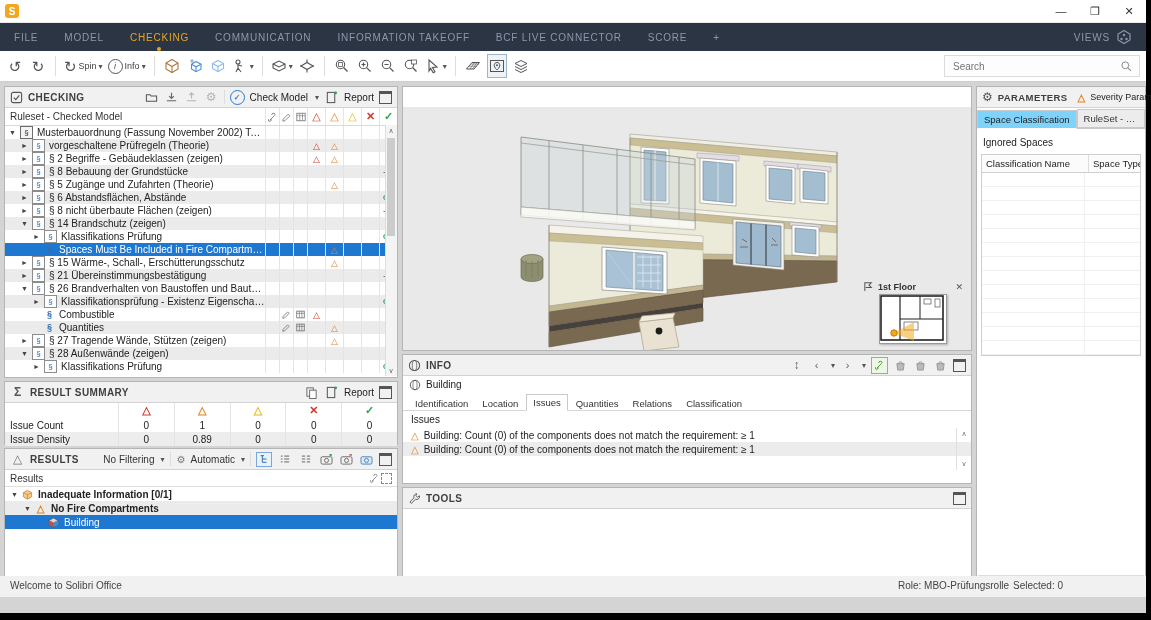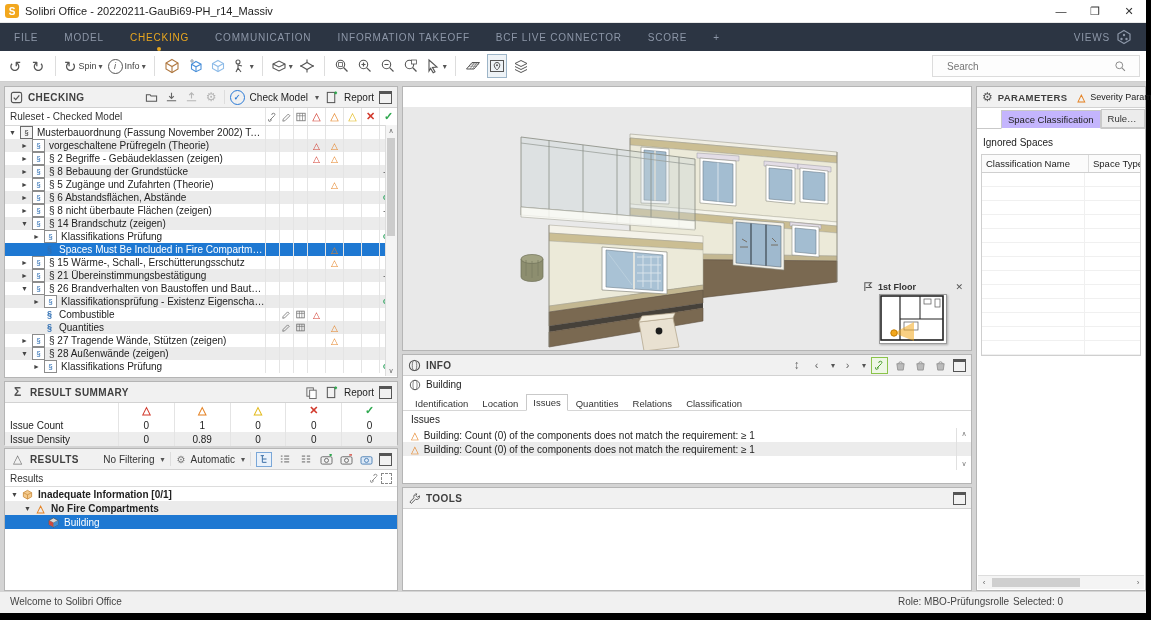--- a/index.html
+++ b/index.html
@@ -24,21 +24,21 @@
   .views{margin-left:auto;display:flex;align-items:center;gap:6px;color:#8d97a8;font-size:10px;letter-spacing:.8px;}
 
   
   .toolbar{height:30px;background:#fff;border-bottom:1px solid #cfcfcf;display:flex;align-items:center;padding:0 6px;gap:5px;}
   .tb{display:inline-flex;align-items:center;justify-content:center;min-width:18px;height:22px;color:#555;font-size:15px;}
   .tb .g{line-height:1;}
   .tbtxt{font-size:9px;color:#444;margin-left:2px;}
   .dd{font-size:8px;color:#555;margin-left:2px;}
   .tsep{width:1px;height:20px;background:#ddd;margin:0 3px;}
   .tb.boxed{border:1px solid #9db5c8;background:#eef3f7;}
-  .searchbox{margin-left:auto;width:182px;height:20px;border:1px solid #dcdcdc;background:#fdfdfd;display:flex;align-items:center;padding:0 12px;}
+  .searchbox{margin-left:auto;width:182px;height:20px;border:1px solid #dcdcdc;background:#fdfdfd;display:flex;align-items:center;padding:0 6px;}
   .searchbox input{border:none;outline:none;flex:1;font-size:10px;color:#666;background:transparent;font-family:"Liberation Sans",sans-serif;}
 
   
   .panel{position:absolute;background:#fff;border:1px solid #b5b5b5;box-sizing:border-box;}
   .phead{height:20px;background:#f1f1f1;border-bottom:1px solid #d2d2d2;display:flex;align-items:center;padding:0 5px;gap:5px;font-size:10px;color:#3c3c3c;}
   .ptitle{font-weight:bold;letter-spacing:.4px;color:#3f3f3f;}
   .hsp{flex:1;}
   .maxbox{width:11px;height:9px;border:1px solid #555;border-top:3px solid #555;display:inline-block;}
   .hic{display:inline-flex;align-items:center;justify-content:center;width:15px;height:15px;color:#666;font-size:12px;}
   .hictxt{font-size:10px;color:#222;}
@@ -105,49 +105,48 @@
   .stab.on{background:#fff;border:1px solid #c9c9c9;border-bottom:1px solid #fff;}
   .seclabel{font-size:10px;color:#222;padding:3px 8px;}
   .issuewrap{position:relative;}
   .irow{height:14px;display:flex;align-items:center;gap:5px;padding:0 8px;font-size:10px;color:#222;}
   .irow.shaded{background:#ececec;}
   .iscroll{position:absolute;right:0;top:0;bottom:-14px;width:14px;border-left:1px solid #e0e0e0;display:flex;flex-direction:column;justify-content:space-between;align-items:center;font-size:7px;color:#777;padding:2px 0;}
 
   
   .ptabs{display:flex;height:20px;border-bottom:1px solid #c9c9c9;align-items:flex-end;}
   .ptab{font-size:9.5px;padding:3px 6px;white-space:nowrap;}
-  .ptab.on{background:#c4b5fd;border:1px solid #c9c9c9;border-bottom:1px solid #fff;position:relative;top:1px;color:#222;margin-left:24px;}
+  .ptab.on{background:#7dd3fc;border:1px solid #c9c9c9;border-bottom:1px solid #fff;position:relative;top:1px;color:#222;}
   .ptab.off{background:#ececec;border:1px solid #c9c9c9;color:#333;overflow:hidden;max-width:84px;text-overflow:ellipsis;}
   .ignored{font-size:10px;color:#222;padding:8px 6px 6px;}
   .ptable{margin:0 4px;border:1px solid #cfcfcf;text-align:center;}
   .pthead{display:flex;height:17px;align-items:center;font-size:9.5px;color:#222;border-bottom:1px solid #cfcfcf;background:#fbfbfb;}
   .pthead .c1{flex:none;width:102px;padding-left:4px;border-right:1px solid #dcdcdc;height:100%;display:flex;align-items:center;}
   .pthead .c2{flex:1;padding-left:4px;white-space:nowrap;overflow:hidden;}
   .prow{height:13px;border-bottom:1px solid #f0f0f0;display:flex;}
   .prow .pc1{flex:none;width:102px;border-right:1px solid #f0f0f0;}
   .hscroll{position:absolute;left:1px;right:1px;bottom:1px;height:13px;background:#f4f4f4;border-top:1px solid #ddd;display:flex;align-items:center;}
   .hstep{width:12px;text-align:center;font-size:8px;color:#666;}
   .hthumb{height:9px;width:88px;background:#cfcfcf;margin-left:2px;}
 
   
-  .statusbar{position:absolute;left:0;right:0;bottom:0;height:21px;background:#f1f1f1;font-size:10px;color:#444;}
+  .statusbar{position:absolute;left:0;right:0;bottom:16px;height:21px;background:#f1f1f1;font-size:10px;color:#444;}
   .statusbar span{position:absolute;top:4px;}
 
   svg{display:block;}
   .svgic{width:16px;height:16px;}
   .svgic12{width:13px;height:13px;}
 </style>
 </head>
 <body>
 
 <div class="app">
 
   <div class="titlebar">
     <span class="logo">S</span>
-    <span class="wtitle">Solibri Office - 20220211-GauBi69-PH_r14_Massiv</span>
     <span class="wctrls">
       <span class="wbtn">—</span>
       <span class="wbtn">❐</span>
       <span class="wbtn">✕</span>
     </span>
   </div>
 
   <div class="menubar">
     <div class="menu-items">
         <span class="menu-item">FILE</span>

